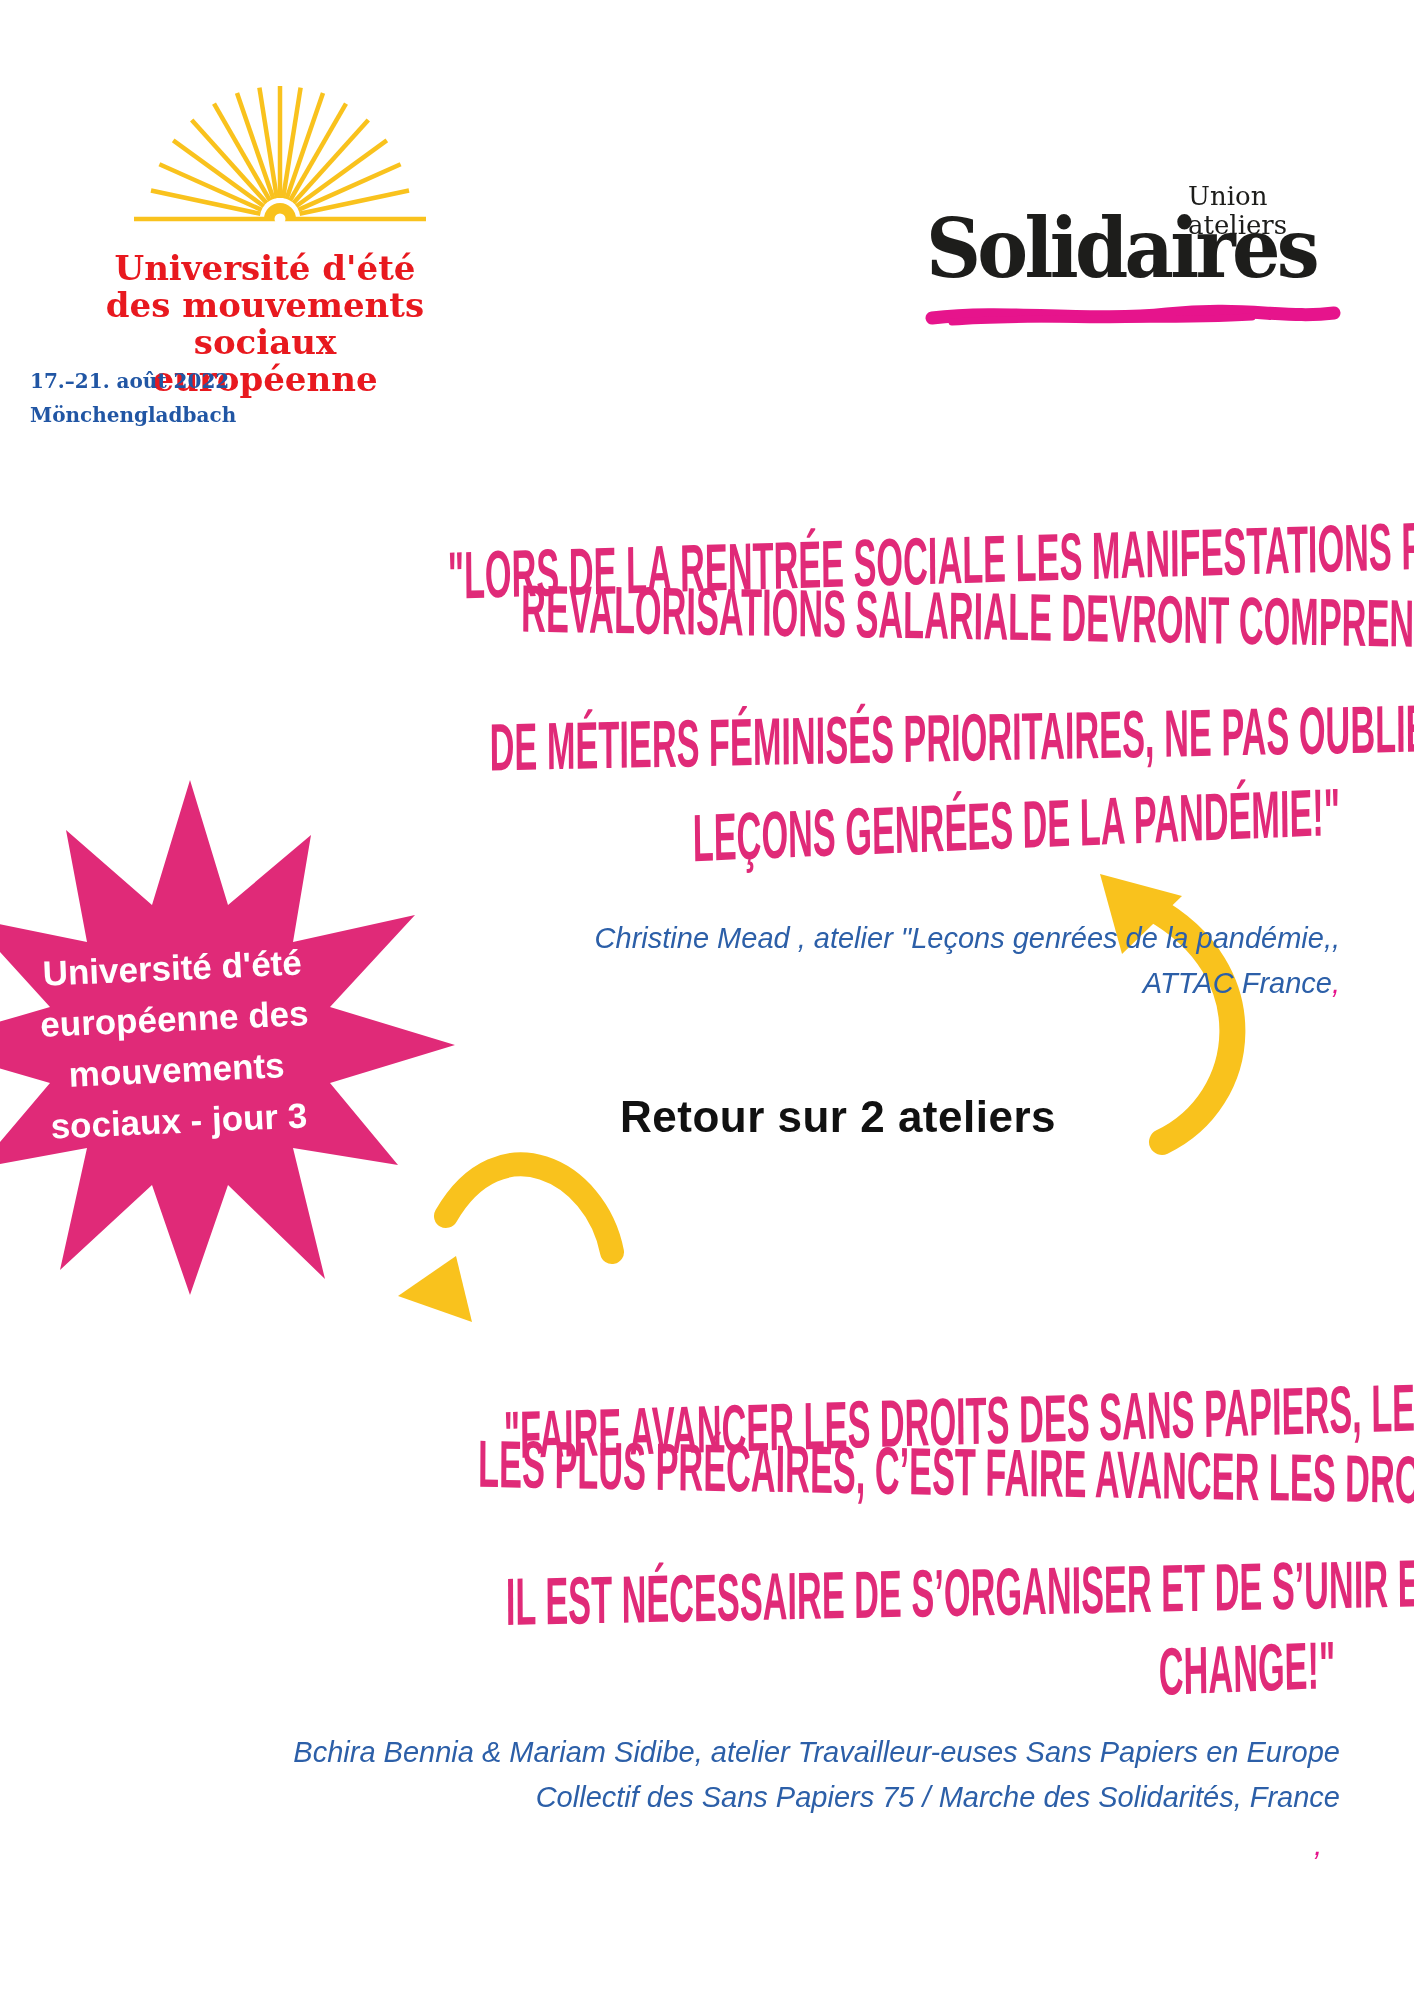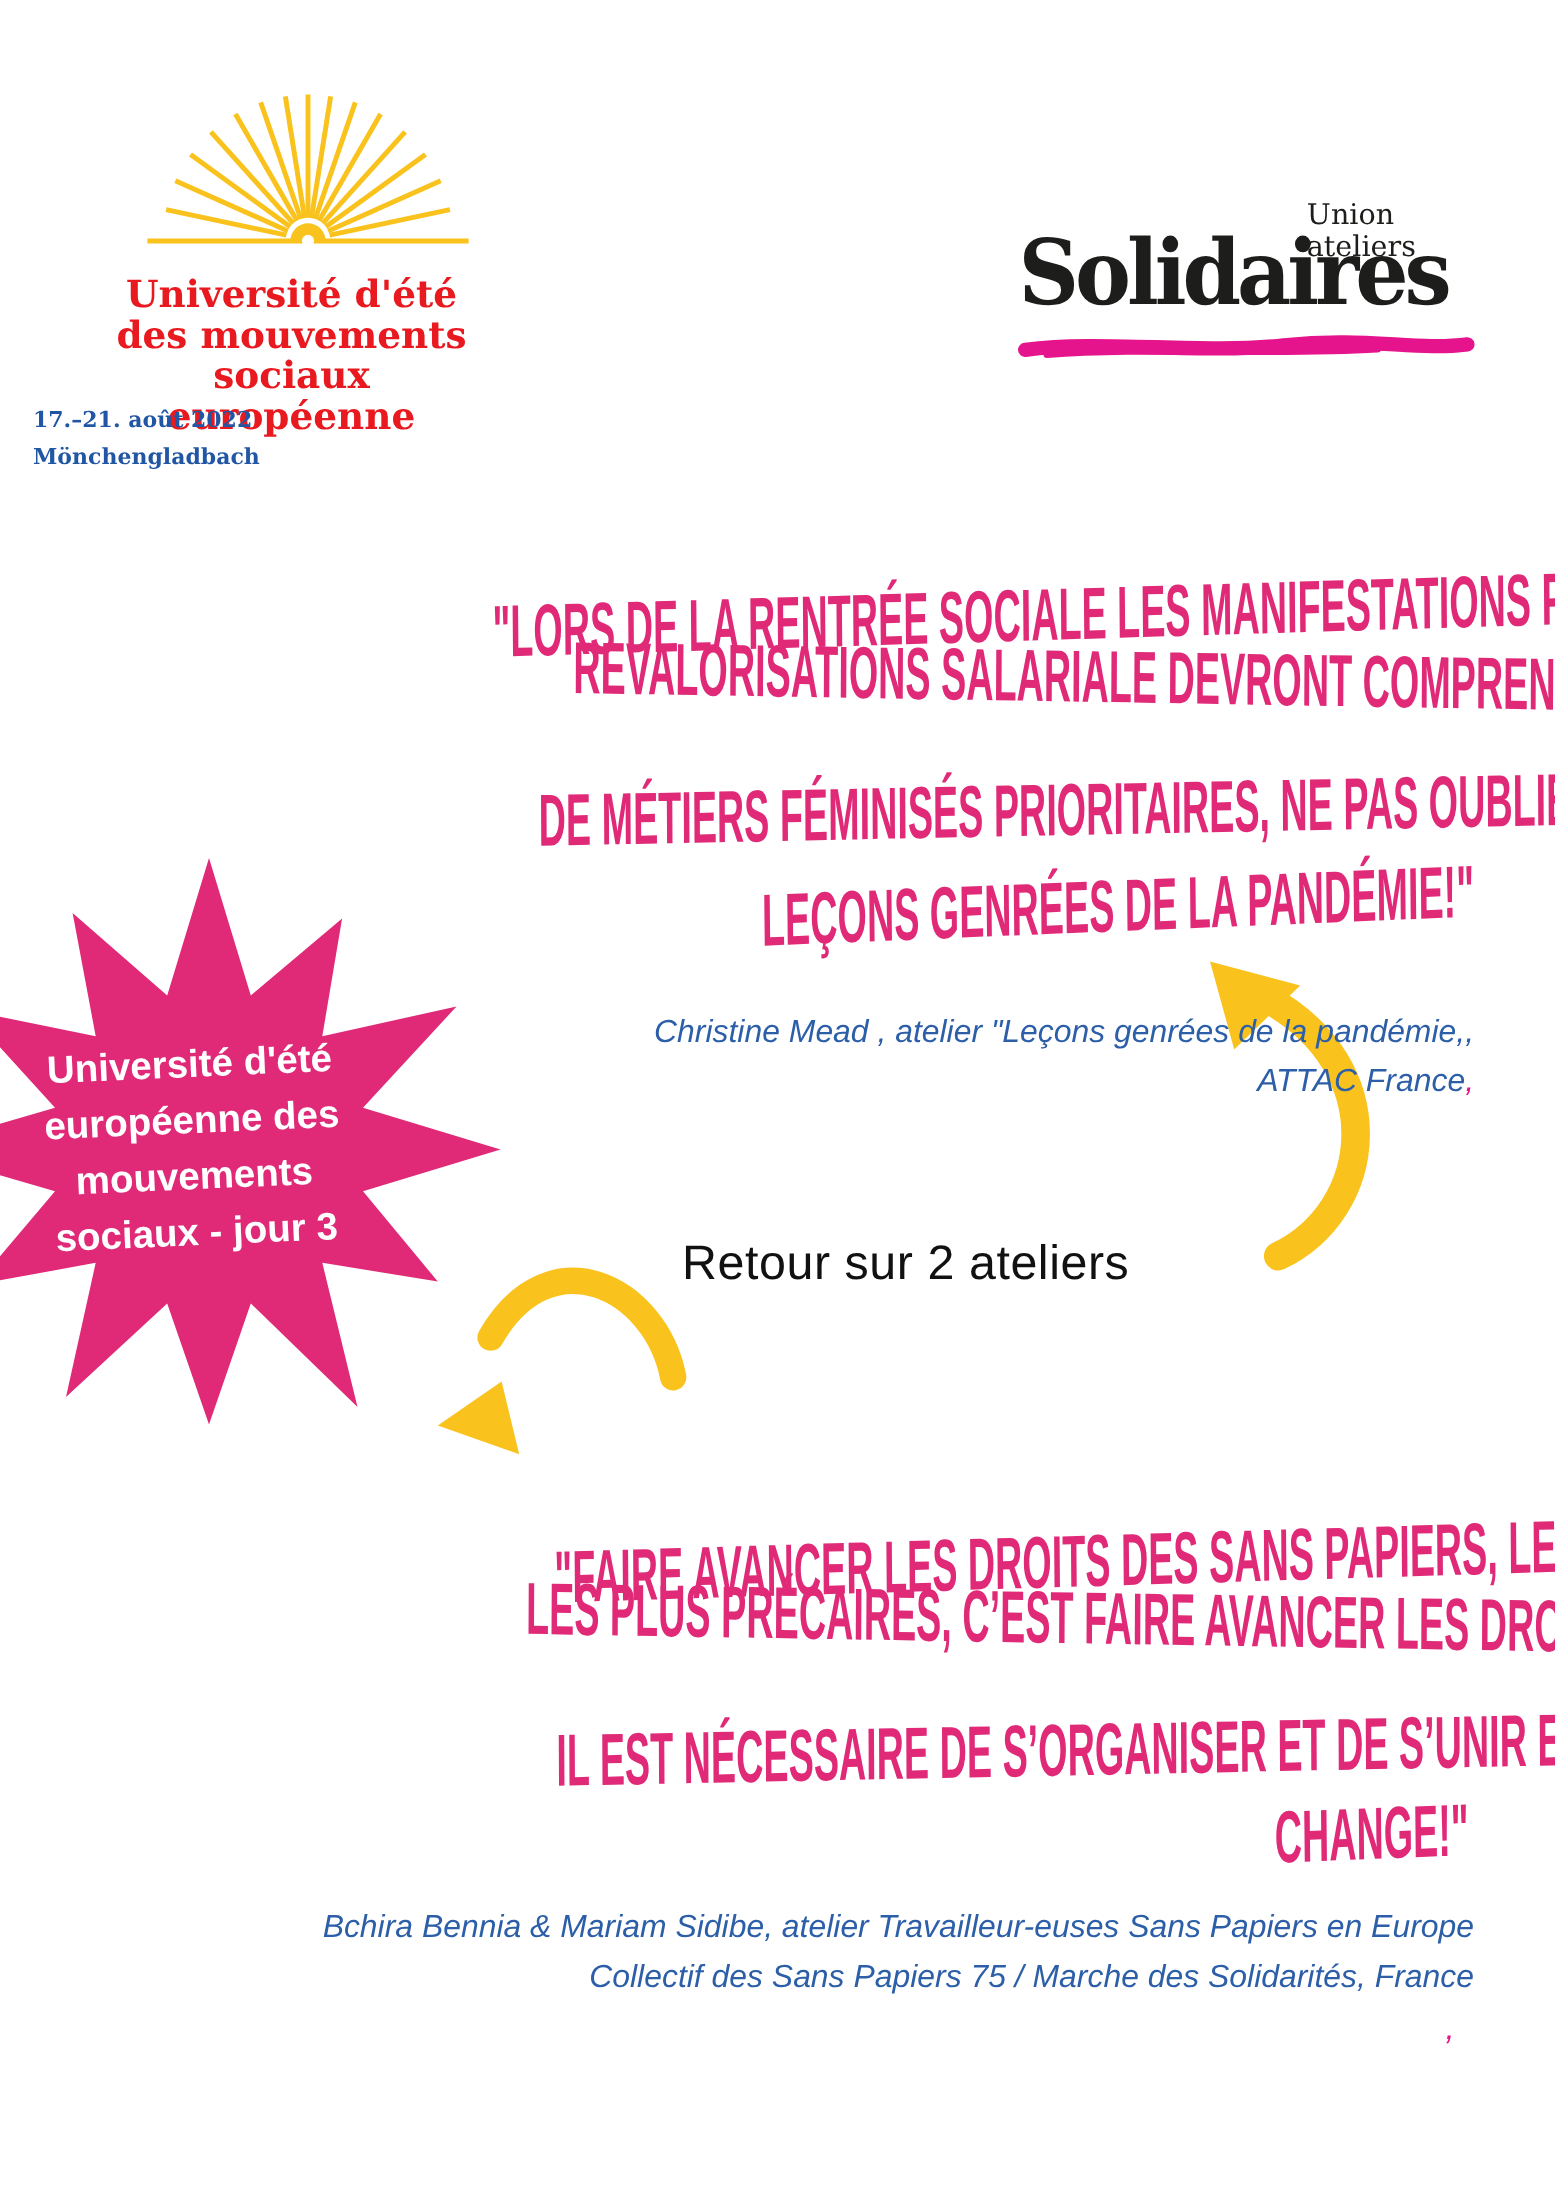--- a/index.html
+++ b/index.html
@@ -66,22 +66,22 @@
 
   
   .star-text{
     left:8px;top:942px;width:335px;text-align:center;z-index:4;
     color:#fff;font-weight:bold;font-size:35px;line-height:51px;
     transform:rotate(-2.5deg);
   }
 
   
   .heading{
-    left:620px;top:1092px;font-size:44px;font-weight:normal;
-    letter-spacing:0.5px;color:#111;z-index:6;white-space:nowrap;margin-top:32px;
+    left:620px;top:1092px;font-size:44px;font-weight:bold;
+    letter-spacing:0.5px;color:#111;z-index:6;white-space:nowrap;
   }
 
   svg{display:block;}
   .z1{z-index:1;}
   .z2{z-index:2;}
 </style>
 </head>
 <body>
 
 <svg class="abs z1" style="left:130px;top:78px;" width="300" height="150" viewBox="0 0 300 150" aria-hidden="true">

